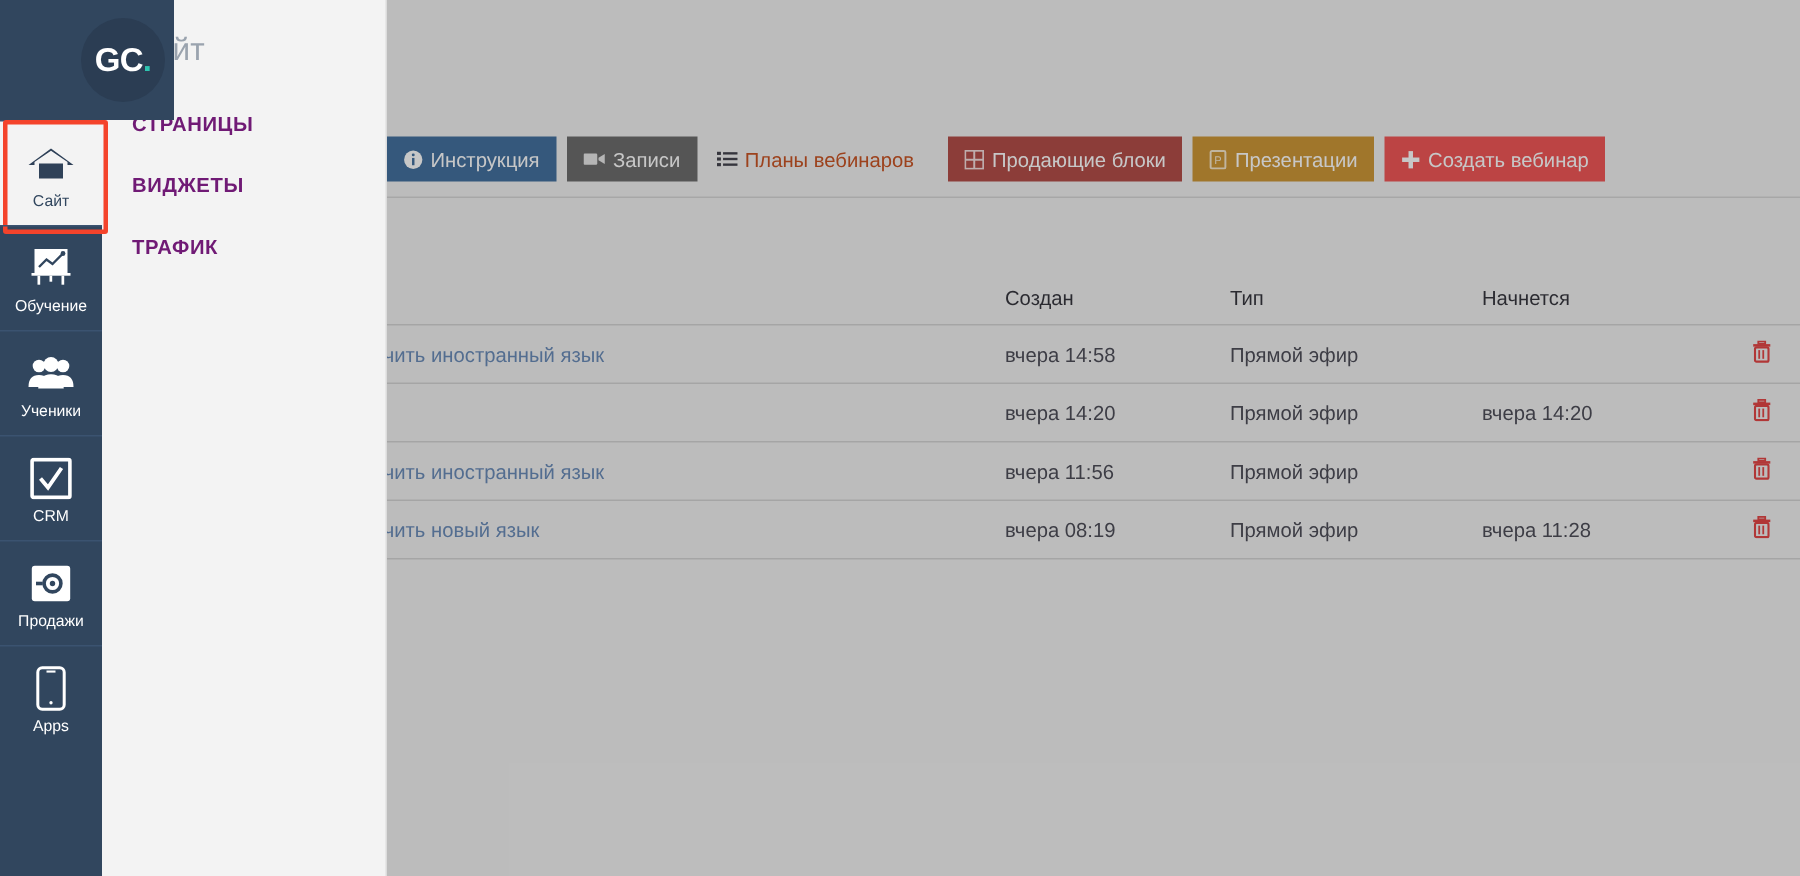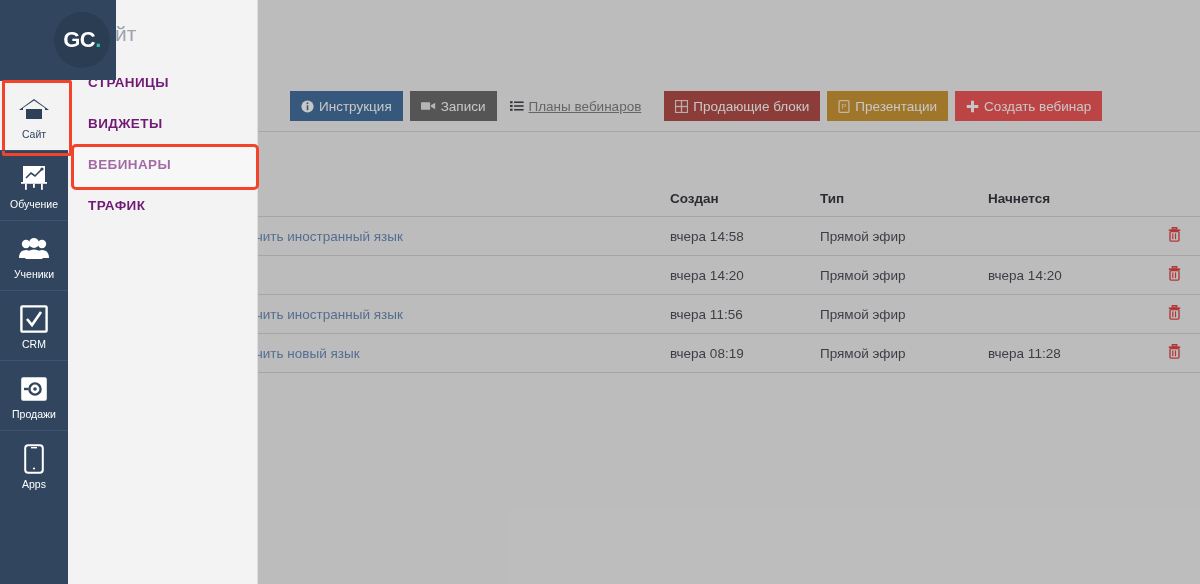--- a/index.html
+++ b/index.html
@@ -53,21 +53,20 @@
   }
 
   
   .toolbar {
     position: absolute;
     left: 258px; top: 88px;
     width: 942px; height: 36px;
     display: flex;
     align-items: center;
     z-index: 2;
-    padding-left: 32px;
   }
   .tbtn {
     height: 30px;
     display: inline-flex;
     align-items: center;
     gap: 5px;
     padding: 0 11px;
     font-size: 13.5px;
     color: #ffffff;
     border: none;
@@ -75,21 +74,21 @@
     font-family: "Liberation Sans", sans-serif;
     cursor: pointer;
     margin-right: 7px;
   }
   .tbtn .ic { display: inline-flex; align-items: center; }
   .tbtn svg { display: block; }
 
   .tbtn.blue   { background: #2e6094; }
   .tbtn.gray   { background: #5c5c5c; }
   .tbtn.teal   { background: #4e9ba8; }
-  .tbtn.plain  { background: transparent; color: #737373; padding-left: 6px; margin-right: 12px; text-decoration: underline;}
+  .tbtn.plain  { background: transparent; color: #c2410c; padding-left: 6px; margin-right: 12px;}
   .tbtn.red    { background: #ab3a34; }
   .tbtn.orange { background: #c88b20; }
   .tbtn.green  { background: #ef4444; }
 
   .tbtn-wrap { position: relative; display: inline-flex; }
   .tbtn-wrap.highlight::after {
     content: "";
     position: absolute;
     left: -8px; top: -9px;
     width: calc(100% + 9px);
@@ -111,21 +110,21 @@
   .data-table {
     position: absolute;
     left: 150px; top: 182px;
     width: 1050px;
     z-index: 2;
     border-collapse: collapse;
     font-size: 13.5px;
   }
   .data-table th {
     text-align: left;
-    font-weight: bold;
+    font-weight: normal;
     color: #1f1f28;
     padding: 9px 0 10px 0;
     font-size: 13.5px;
     border-bottom: 1px solid #cfcfcf;
   }
   .data-table td {
     padding: 10px 0;
     color: #3a3a46;
     border-bottom: 1px solid #cfcfcf;
     height: 35px;
@@ -432,23 +431,20 @@
 
   <div class="menu-panel">
     <div class="menu-title">Сайт</div>
 
     <div class="menu-item">
       <span>СТРАНИЦЫ</span>
     </div>
     <div class="menu-item">
       <span>ВИДЖЕТЫ</span>
     </div>
-    <div class="menu-item selected">
-      <span>ВЕБИНАРЫ</span>
-    </div>
     <div class="menu-item">
       <span>ТРАФИК</span>
     </div>
   </div>
 
   <div class="rail">
 
     <div class="logo">
       <div class="logo-circle">
         <span class="logo-g">GC</span>

